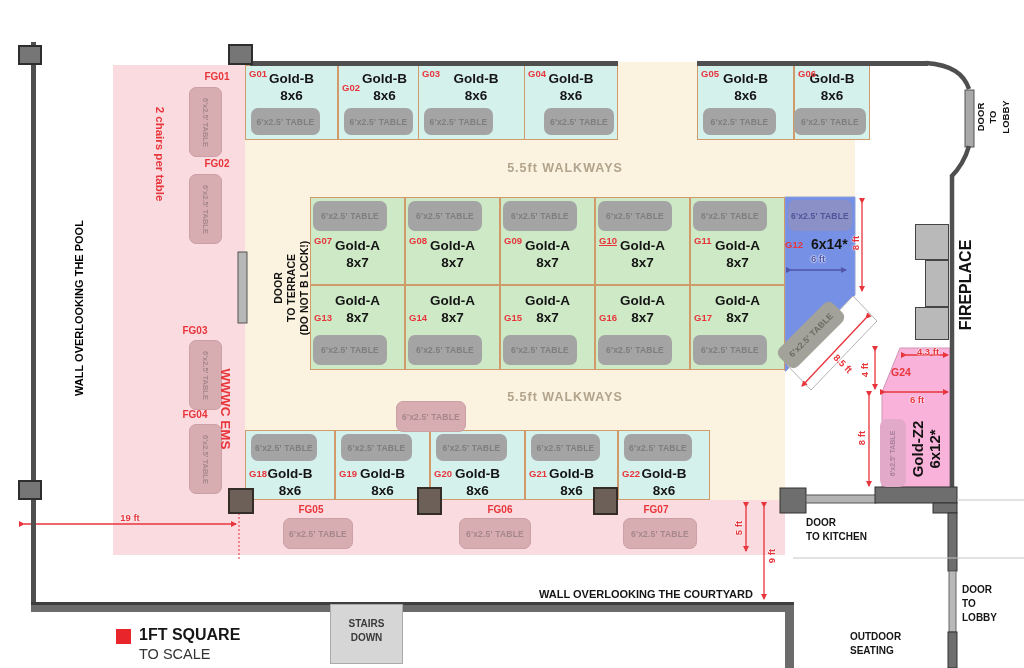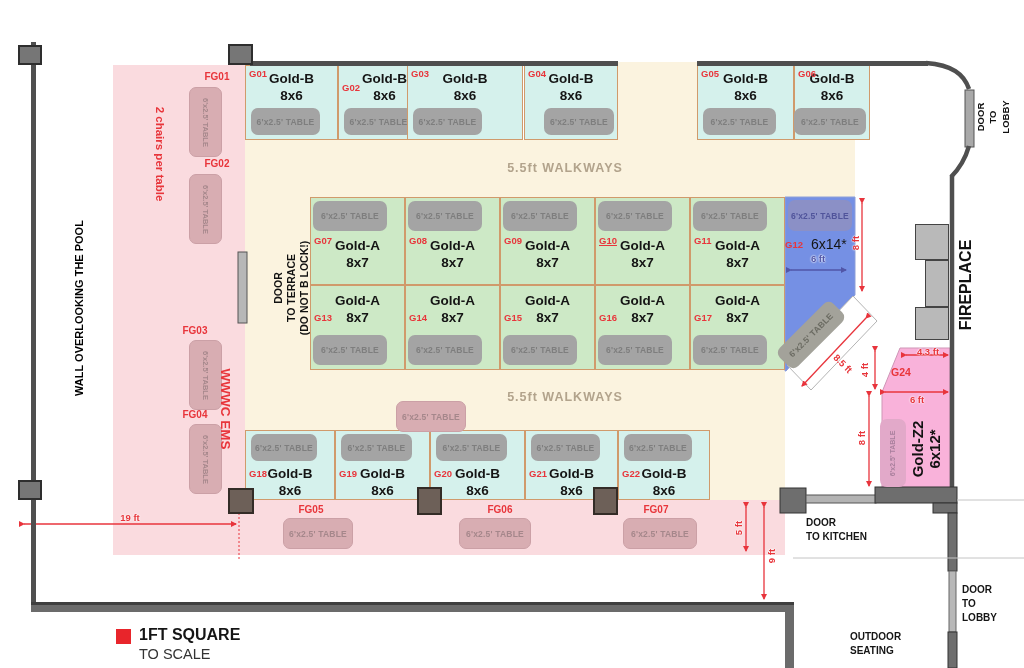--- a/index.html
+++ b/index.html
@@ -110,20 +110,25 @@
 
   <div class="pillar" style="left:228px;top:44px;width:25px;height:21px;"></div>
   <div class="pillar" style="left:18px;top:45px;width:24px;height:20px;"></div>
   <div class="pillar" style="left:18px;top:480px;width:24px;height:20px;"></div>
   <div class="pillarb" style="left:228px;top:488px;width:26px;height:26px;"></div>
   <div class="pillarb" style="left:417px;top:487px;width:25px;height:28px;"></div>
   <div class="pillarb" style="left:593px;top:487px;width:25px;height:28px;"></div>
 
 
 
+  <div class="box" style="left:330px;top:604px;width:73px;height:60px;background:#d6d6d6;border:1px solid #aaa;z-index:6;
+              text-align:center;font:bold 10px/1.4 'Liberation Sans',sans-serif;color:#3a3a3a;padding-top:12px;">
+    <div>STAIRS</div>
+    <div>DOWN</div>
+  </div>
 
   <div class="box" style="left:915px;top:224px;width:34px;height:36px;background:#b9b9b9;border:1.5px solid #444;"></div>
   <div class="box" style="left:925px;top:260px;width:24px;height:47px;background:#b9b9b9;border:1.5px solid #444;"></div>
   <div class="box" style="left:915px;top:307px;width:34px;height:33px;background:#b9b9b9;border:1.5px solid #444;"></div>
   <div class="rot" style="left:966px;top:285px;font-weight:800;font-size:16px;color:#111;">FIREPLACE</div>
 
   <div id="booths">
       <div class="booth cb" style="left: 245px; top: 65px; width: 93px; height: 75px;">
         <span class="bid" style="top: 2px;">G01</span>
         <div class="btable" style="width: 69px; height: 27px; bottom: 4px; left: 5px;">
@@ -137,21 +142,21 @@
       <div class="booth cb" style="left: 338px; top: 65px; width: 93px; height: 75px;">
         <span class="bid" style="top: 16px;">G02</span>
         <div class="btable" style="width: 69px; height: 27px; bottom: 4px; left: 5px;">
           <span>6'x2.5' TABLE</span>
         </div>
         <div class="blbl" style="top: 5px;">
           <div>Gold-B</div>
           <div>8x6</div>
         </div>
       </div>
-      <div class="booth cb" style="left: 407px; top: 65px; width: 116px; height: 75px;">
+      <div class="booth cb" style="left: 418px; top: 65px; width: 116px; height: 75px;">
         <span class="bid" style="top: 2px;">G03</span>
         <div class="btable" style="width: 69px; height: 27px; bottom: 4px; left: 5px;">
           <span>6'x2.5' TABLE</span>
         </div>
         <div class="blbl" style="top: 5px;">
           <div>Gold-B</div>
           <div>8x6</div>
         </div>
       </div>
       <div class="booth cb" style="left: 524px; top: 65px; width: 94px; height: 75px;">
@@ -344,21 +349,21 @@
       <div>MANAGER'S</div>
       <div><span class="red" style="font-size:9.5px;">G23</span>
            <span>TABLE</span></div>
     </div>
   </div>
 
   <div class="btable bluetab" style="left:788px;top:200px;width:64px;height:31px;z-index:3;">
     <span>6'x2.5' TABLE</span>
   </div>
   <span class="bid" style="left:785px;top:239px;">G12</span>
-  <div class="lab" style="left:803px;top:236px;font-weight:400;font-size:14px;padding-left:8px;">6x14*</div>
+  <div class="lab" style="left:803px;top:236px;font-weight:700;font-size:14px;padding-left:8px;">6x14*</div>
   <div class="btable diagtab" style="left:773px;top:322px;width:76px;height:26px;transform:rotate(-45deg);z-index:3;">
     <span>6'x2.5' TABLE</span>
   </div>
 
   <span class="bid" style="left:891px;top:366px;font-size:10.5px;">G24</span>
   <div class="rotb" style="left:926px;top:449px;font-weight:800;font-size:15px;line-height:1.15;color:#111;">
     <div>Gold-Z2</div>
     <div>6x12*</div>
   </div>
   <div class="vtab pinktab" style="left:880px;top:419px;width:26px;height:68px;">
@@ -407,20 +412,21 @@
   <div class="rotb" style="left:292px;top:288px;font-weight:bold;font-size:10.5px;line-height:1.25;color:#111;">
     <div>DOOR</div>
     <div>TO TERRACE</div>
     <div>(DO NOT B LOCK!)</div>
   </div>
   <div class="rotb" style="left:994px;top:117px;font-weight:bold;font-size:9.5px;line-height:1.3;color:#111;">
     <div>DOOR</div>
     <div>TO LOBBY</div>
   </div>
 
+  <div class="lab" style="left:496px;top:588px;width:300px;text-align:center;font-weight:bold;font-size:11px;">WALL OVERLOOKING THE COURTYARD</div>
   <div class="lab" style="left:806px;top:516px;font-weight:bold;font-size:10px;line-height:1.4;">
     <div>DOOR</div>
     <div>TO KITCHEN</div>
   </div>
   <div class="lab" style="left:850px;top:630px;font-weight:bold;font-size:10px;line-height:1.4;">
     <div>OUTDOOR</div>
     <div>SEATING</div>
   </div>
   <div class="lab" style="left:962px;top:583px;font-weight:bold;font-size:10px;line-height:1.4;">
     <div>DOOR</div>

